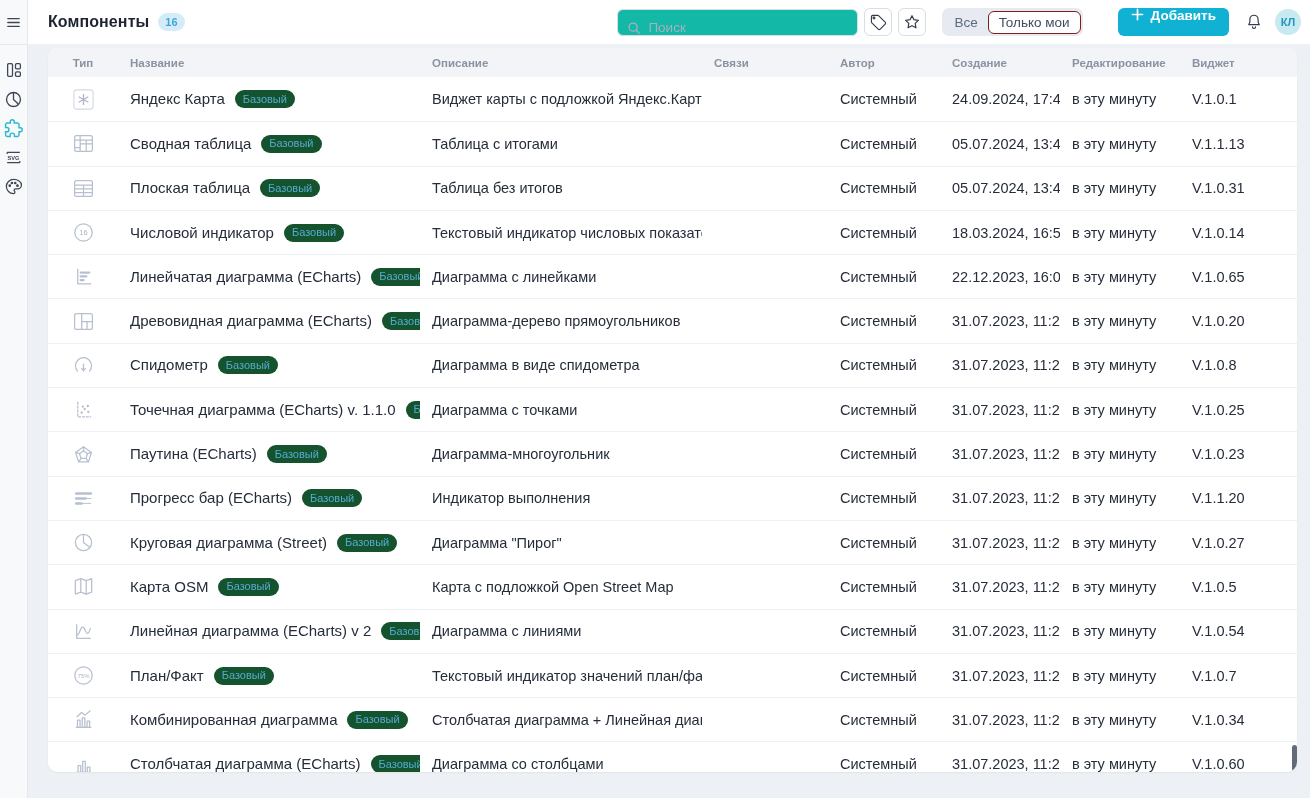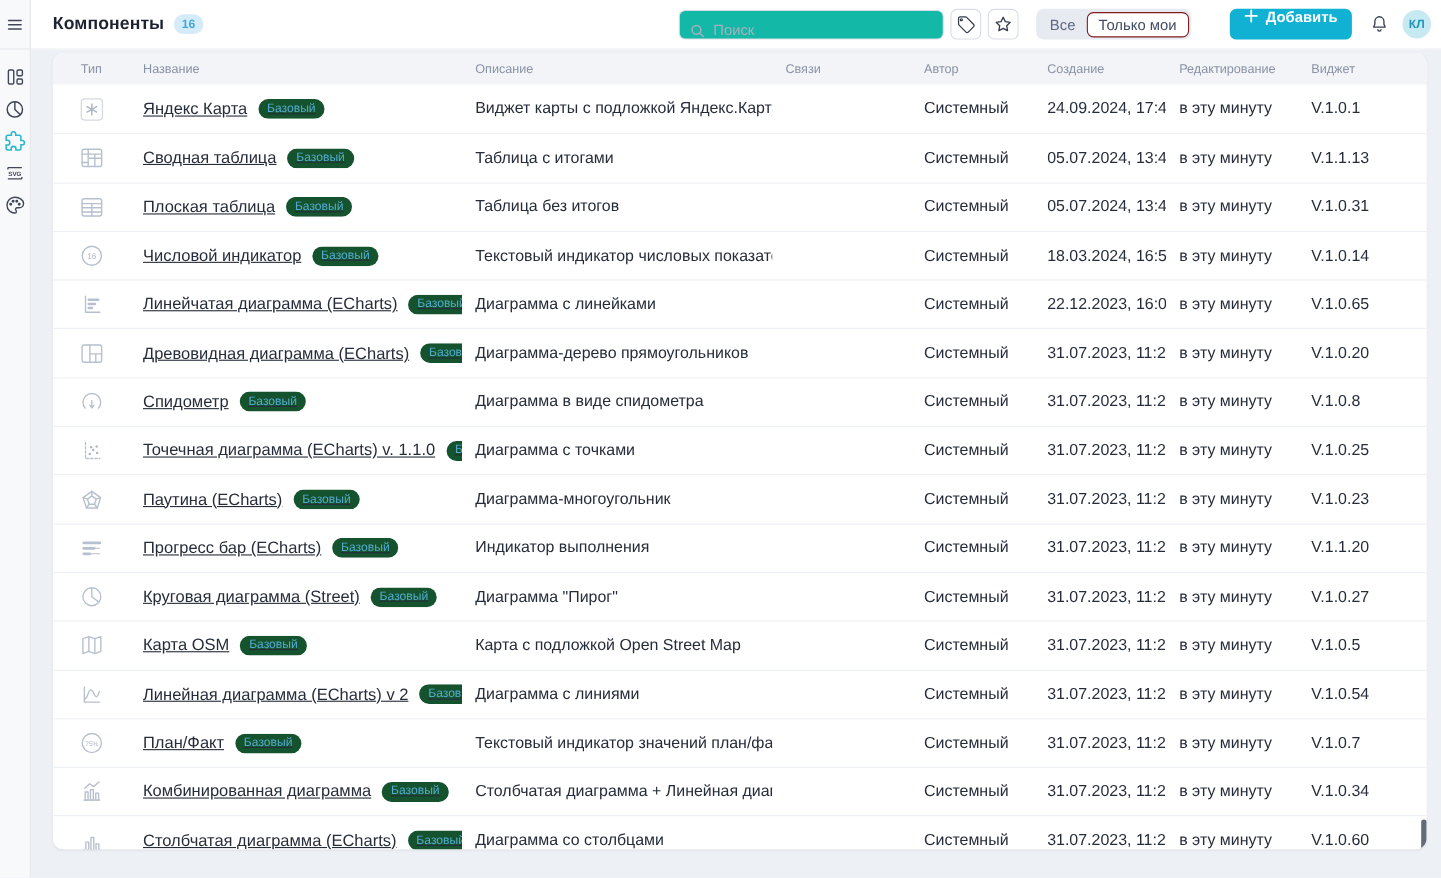--- a/index.html
+++ b/index.html
@@ -66,30 +66,30 @@
   .card {
     position:absolute; left:48px; top:48px; width:1249px; height:724px;
     background:#fff; border-radius:10px; overflow:hidden;
     box-shadow:0 1px 2px rgba(20,30,50,.05);
   }
   .thead, .trow {
     display:grid;
     grid-template-columns:70px 302px 282px 126px 112px 120px 120px 1fr;
     align-items:center;
   }
-  .thead { height:29px; background:#f2f4f7; color:#8a93a4; font-size:11.5px; }
+  .thead { height:29px; background:#f2f4f7; color:#8a93a4; font-size:11.5px;font-weight:bold; }
   .hcell { padding-left:12px; }
   .hcell.c-type { padding-left:0; text-align:center; }
   .trow { height:44.3px; border-top:1px solid #edf0f4; cursor:pointer; background:#fff; }
   .trow:first-child { border-top:none; }
   .cell { padding-left:12px; font-size:14.5px; color:#262d3a; white-space:nowrap; overflow:hidden; }
   .c-type { padding-left:0; display:flex; justify-content:center; }
   .type-icon { width:24px; height:24px; display:flex; align-items:center; justify-content:center; }
   .type-icon svg { display:block; }
-  .c-name { display:flex; align-items:center; gap:10px; font-size:15px;text-decoration:underline; }
+  .c-name { display:flex; align-items:flex-start; gap:10px; font-size:15px; }
   .badge {
     background:#14532d; color:#54abd1; font-size:11px; line-height:1;
     padding:3.5px 8px; border-radius:9px; white-space:nowrap; flex:none;
   }
   .scroll-thumb {
     position:absolute; right:0px; top:697px; width:5px; height:28px;
     background:#636b78; border-radius:3px;
   }
 </style>
 </head>

